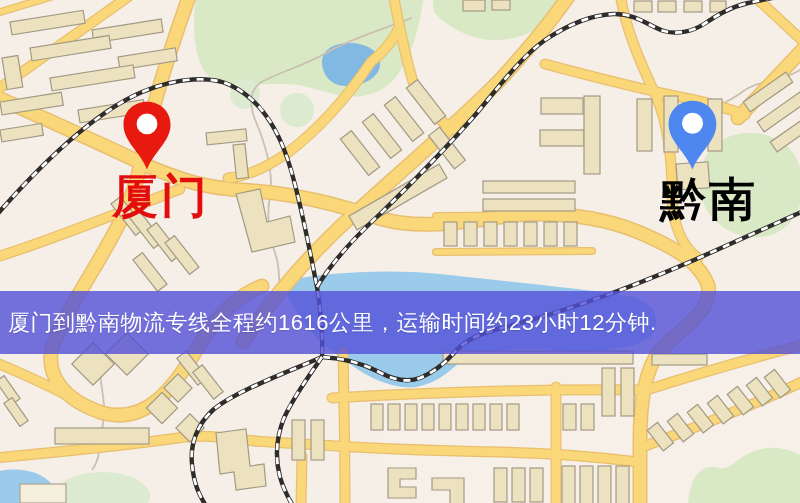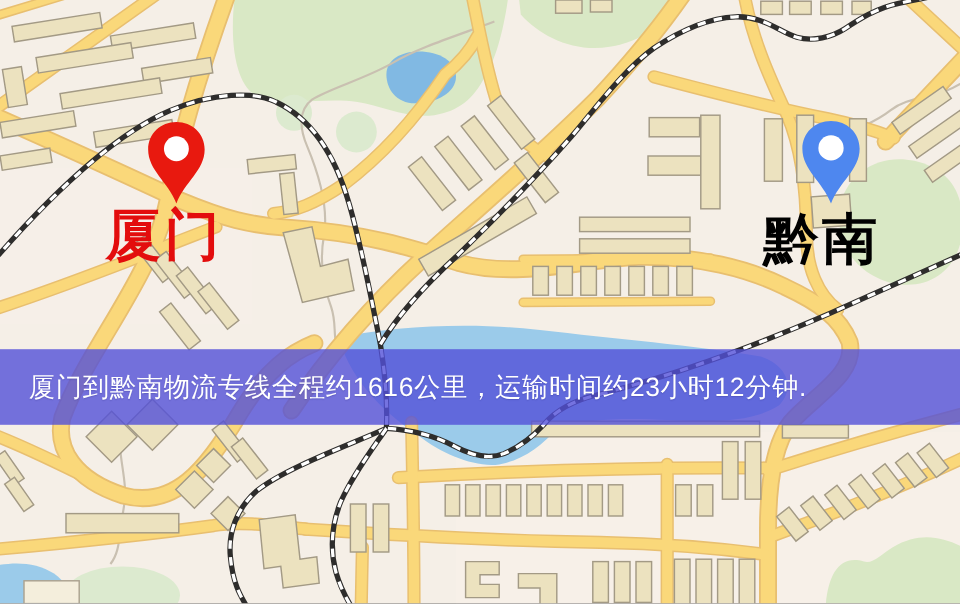--- a/index.html
+++ b/index.html
@@ -20,27 +20,27 @@
   .wtr2{fill:#82b9e2;stroke:none;}
   .strm{fill:none;stroke:#c9c0b1;stroke-width:1.8px;}
   .b{fill:#ece2c0;stroke:#a39a86;stroke-width:1.2px;}
   .b2{fill:#f4eedd;stroke:#aba290;stroke-width:1.2px;}
   .tint{stroke:none;}
   
   .pin{position:absolute;}
   .pin svg{display:block;}
   
   .place-label{position:absolute;font-weight:700;font-size:46px;line-height:1.0;
-               letter-spacing:3px;white-space:nowrap;}
+               letter-spacing:3px;white-space:nowrap;margin-left:24px;}
   .place-label.origin{left:88px;top:173px;color:#e30d0d;}
   .place-label.dest{left:636px;top:176px;color:#000000;}
   
   .banner{position:absolute;left:0;top:291px;width:800px;height:63px;
           background:rgba(82,80,216,0.80);display:flex;align-items:center;}
-  .banner span{color:#ffffff;font-size:22px;padding-left:24px;white-space:nowrap;
+  .banner span{color:#ffffff;font-size:22px;padding-left:8px;white-space:nowrap;
                letter-spacing:0.5px;text-shadow:0 1px 1px rgba(40,40,120,.25);}
 </style>
 </head>
 <body>
 
 <div class="stage">
 
   <svg class="map-svg" viewBox="0 0 800 503" xmlns="http://www.w3.org/2000/svg">
     <rect x="-5" y="-5" width="810" height="513" fill="#f5efe7"></rect>
     <rect class="tint" x="380" y="360" width="430" height="150" fill="#f8f0ea" opacity="0.55"></rect>

